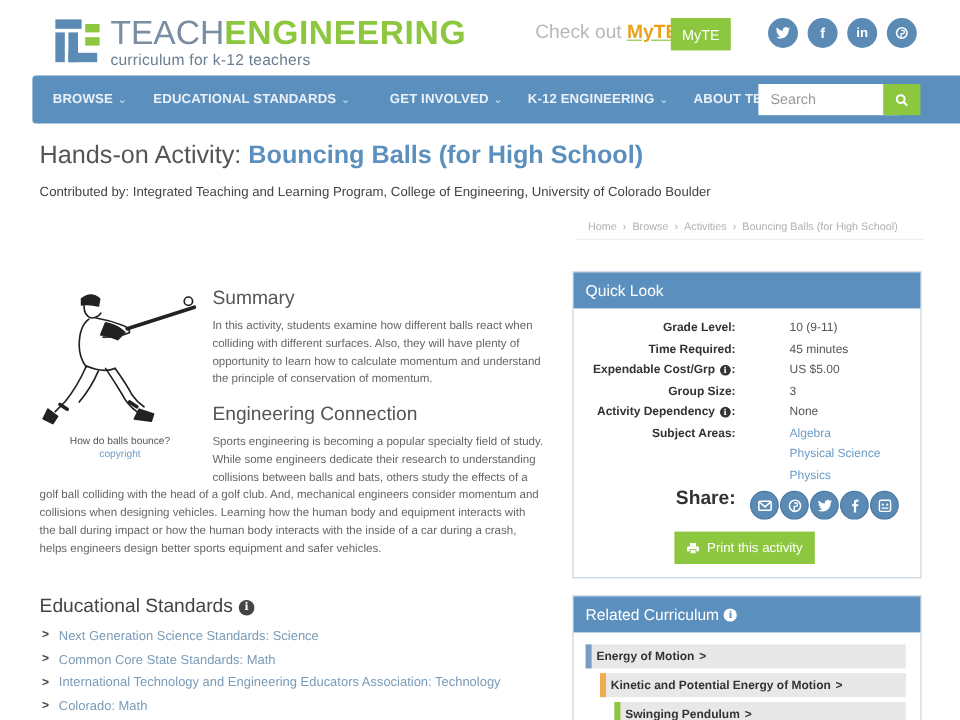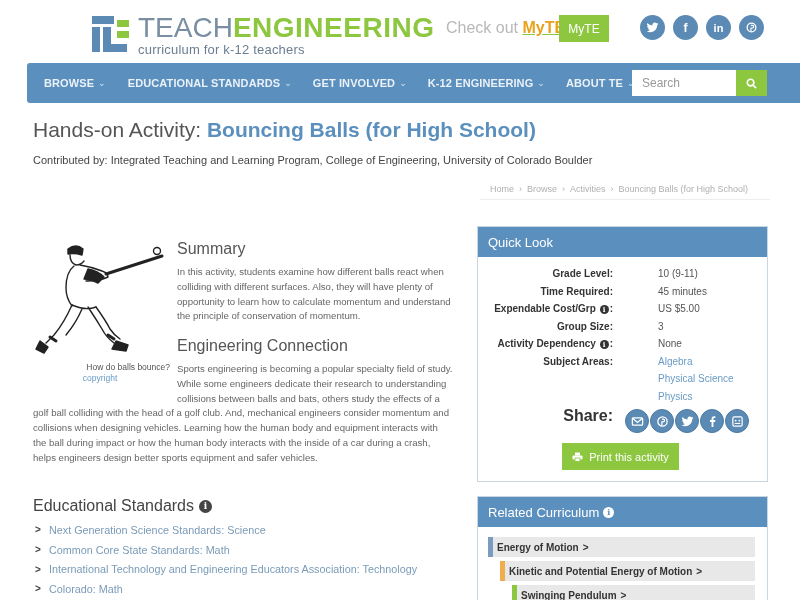--- a/index.html
+++ b/index.html
@@ -1,21 +1,21 @@
 <!DOCTYPE html>
 <html><head>
 <meta charset="utf-8">
 <style>
   * { box-sizing: border-box; margin: 0; padding: 0; }
   html, body { width: 800px; height: 600px; overflow: hidden; background: #ffffff; }
   body { font-family: "Liberation Sans", "DejaVu Sans", sans-serif; color: #555; position: relative; }
 
   
   .header { position: absolute; left: 0; top: 0; width: 800px; height: 62px; background: #fff; }
-  .logo { position: absolute; left: 46px; top: 13px; width: 320px; height: 42px; margin-left: 46px; }
+  .logo { position: absolute; left: 46px; top: 13px; width: 320px; height: 42px; }
   .logo-mark { position: absolute; left: 0; top: 3px; width: 40px; height: 36px; }
   .logo-text { position: absolute; left: 46px; top: 0; white-space: nowrap; }
   .logo-teach { font-size: 28px; color: #7a8ea3; letter-spacing: 0px; font-weight: normal; line-height: 30px; }
   .logo-eng { font-size: 28px; color: #8dc63f; font-weight: bold; line-height: 30px; letter-spacing: 0.5px; }
   .logo-tag { position: absolute; left: 46px; top: 29px; font-family: Liberation Sans, sans-serif; font-size: 13px; color: #6a7e92; white-space: nowrap; letter-spacing: 0.2px; }
 
   .checkout { position: absolute; left: 446px; top: 19px; font-size: 16px; color: #b8b8b8; white-space: nowrap; }
   .checkout .myte-word { color: #e8a21c; font-weight: bold; text-decoration: underline; text-decoration-color: #8dc63f; }
   .myte-btn { position: absolute; left: 559px; top: 15px; width: 50px; height: 27px; background: #8dc63f; color: #fff; font-size: 12px; border: none; display: flex; align-items: center; justify-content: center; }
 
@@ -36,21 +36,21 @@
   .page-title { position: absolute; left: 33px; top: 118px; font-size: 21px; color: #555; white-space: nowrap; }
   .page-title .title-strong { color: #5b8fbd; font-weight: bold; }
   .contrib { position: absolute; left: 33px; top: 154px; font-size: 11px; color: #444; white-space: nowrap; }
 
   .breadcrumb { position: absolute; left: 490px; top: 184px; font-size: 9px; color: #b0b0b0; white-space: nowrap; display: flex; }
   .breadcrumb .sep { margin: 0 5px; }
   .bc-line { position: absolute; left: 480px; top: 199px; width: 290px; height: 1px; background: #eee; }
 
   
   .batter { position: absolute; left: 30px; top: 237px; width: 140px; height: 122px; }
-  .img-caption { position: absolute; left: 30px; top: 362px; width: 140px; text-align: right; font-size: 8.5px; color: #555; }
+  .img-caption { position: absolute; left: 30px; top: 362px; width: 140px; text-align: center; font-size: 8.5px; color: #555; }
   .img-copyright { position: absolute; left: 30px; top: 373px; width: 140px; text-align: center; font-size: 8.5px; color: #6a9bc6; }
 
   .h-summary { position: absolute; left: 177px; top: 240px; font-size: 16px; color: #555; }
   .p-summary { position: absolute; left: 177px; top: 265px; width: 280px; font-size: 9.6px; line-height: 14.8px; color: #666; }
 
   .h-eng { position: absolute; left: 177px; top: 337px; font-size: 16px; color: #555; white-space: nowrap; }
   .p-eng-wrap { position: absolute; left: 33px; top: 362px; width: 420px; font-size: 9.6px; line-height: 14.8px; color: #666; }
   .p-eng-wrap .float-space { float: left; width: 144px; height: 44px; }
 
   .h-std { position: absolute; left: 33px; top: 497px; font-size: 16px; color: #444; display: flex; align-items: center; white-space: nowrap; }
@@ -131,21 +131,21 @@
 
 <div class="nav">
   <div class="nav-item" style="margin-left:17px">
     <span>BROWSE</span>
       <span class="chev">⌄</span>
   </div>
   <div class="nav-item" style="margin-left:22px">
     <span>EDUCATIONAL STANDARDS</span>
       <span class="chev">⌄</span>
   </div>
-  <div class="nav-item" style="margin-left:21px">
+  <div class="nav-item" style="margin-left:33px">
     <span>GET INVOLVED</span>
       <span class="chev">⌄</span>
   </div>
   <div class="nav-item" style="margin-left:21px">
     <span>K-12 ENGINEERING</span>
       <span class="chev">⌄</span>
   </div>
   <div class="nav-item" style="margin-left:21px">
     <span>ABOUT TE</span>
       <span class="chev">⌄</span>

